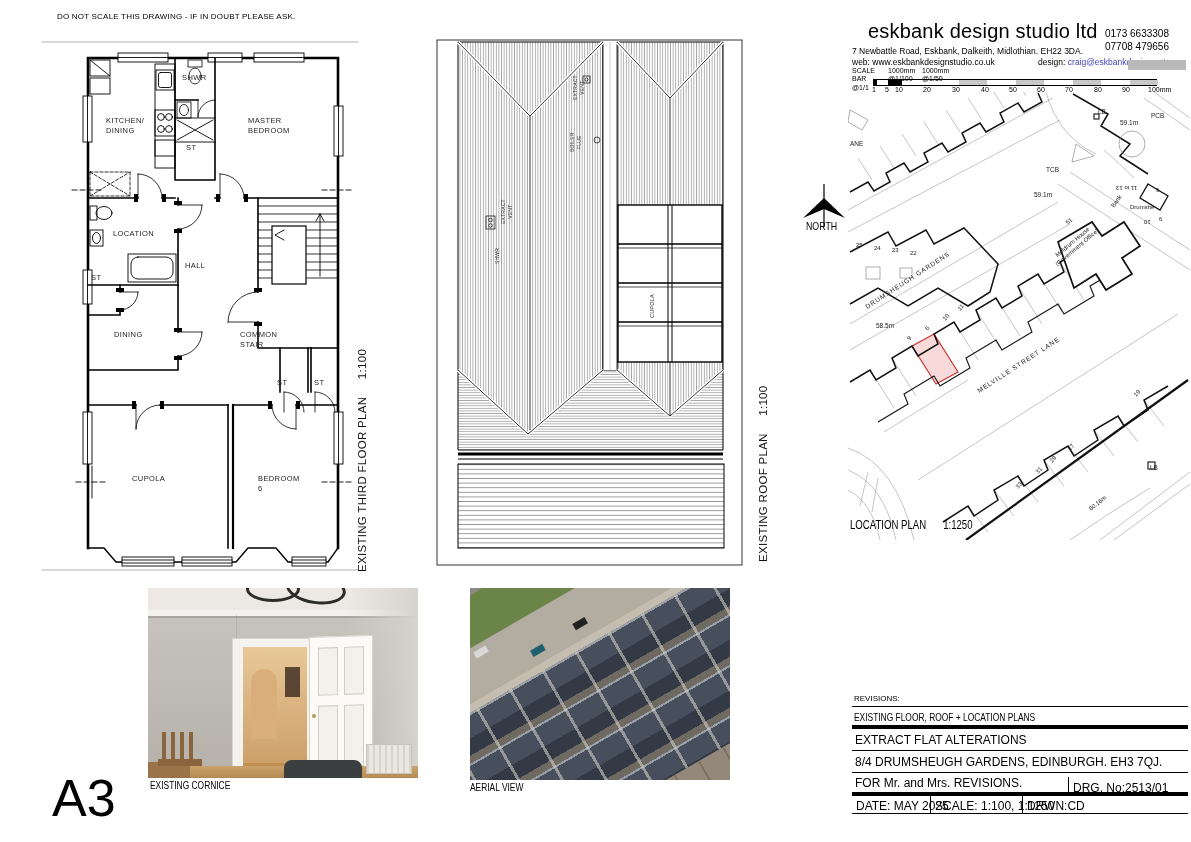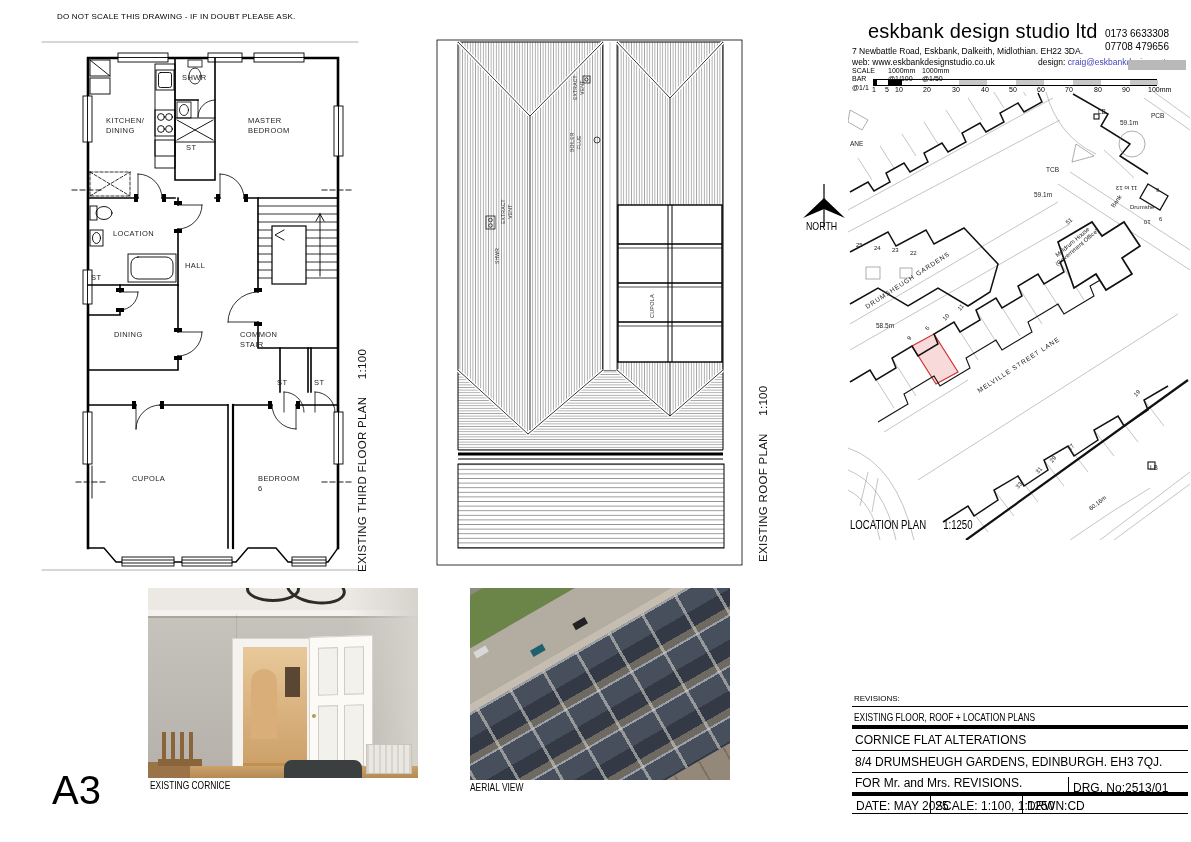--- a/index.html
+++ b/index.html
@@ -451,30 +451,30 @@
       <div class="ab" style="left:0;top:0;width:100%;height:100%;background:
         repeating-linear-gradient(90deg,#7d7262 0 2px,rgba(0,0,0,0) 2px 28px)"></div>
 
     </div>
   </div>
 </div>
 <div class="ab f105" style="left:470px;top:781px">
   <span class="cond">AERIAL VIEW</span>
 </div>
 
-<div class="ab" style="left:52px;top:768px;font-size:40px">A3</div>
+<div class="ab" style="left:52px;top:768px;font-size:52px">A3</div>
 
 <div class="ab" style="left:852px;top:692px;width:336px">
   <div class="ab f8" style="left:2px;top:2px">REVISIONS:</div>
   <div class="hr" style="left:0;top:14px;width:336px"></div>
   <div class="ab f105" style="left:2px;top:19px">
     <span class="cond">EXISTING FLOOR, ROOF + LOCATION PLANS</span>
   </div>
   <div class="hrb" style="left:0;top:33px;width:336px"></div>
-  <div class="ab f12" style="left:3px;top:41px">CORNICE FLAT ALTERATIONS</div>
+  <div class="ab f12" style="left:3px;top:41px">EXTRACT FLAT ALTERATIONS</div>
   <div class="hr" style="left:0;top:58px;width:336px"></div>
   <div class="ab f12" style="left:3px;top:63px;white-space:nowrap">8/4 DRUMSHEUGH GARDENS, EDINBURGH. EH3 7QJ.</div>
   <div class="hr" style="left:0;top:80px;width:336px"></div>
   <div class="ab f12" style="left:3px;top:84px">FOR Mr. and Mrs. REVISIONS.</div>
   <div class="hrb" style="left:0;top:100px;width:336px"></div>
   <div class="cell" style="left:0;top:103px;width:78px;border-left:none">DATE: MAY 2025</div>
   <div class="cell" style="left:78px;top:103px;width:92px">SCALE: 1:100, 1:1250</div>
   <div class="cell" style="left:170px;top:103px;width:46px">DRWN:CD</div>
   <div class="cell" style="left:216px;top:85px;width:120px">DRG. No:2513/01</div>
   <div class="hr" style="left:0;top:121px;width:336px"></div>

